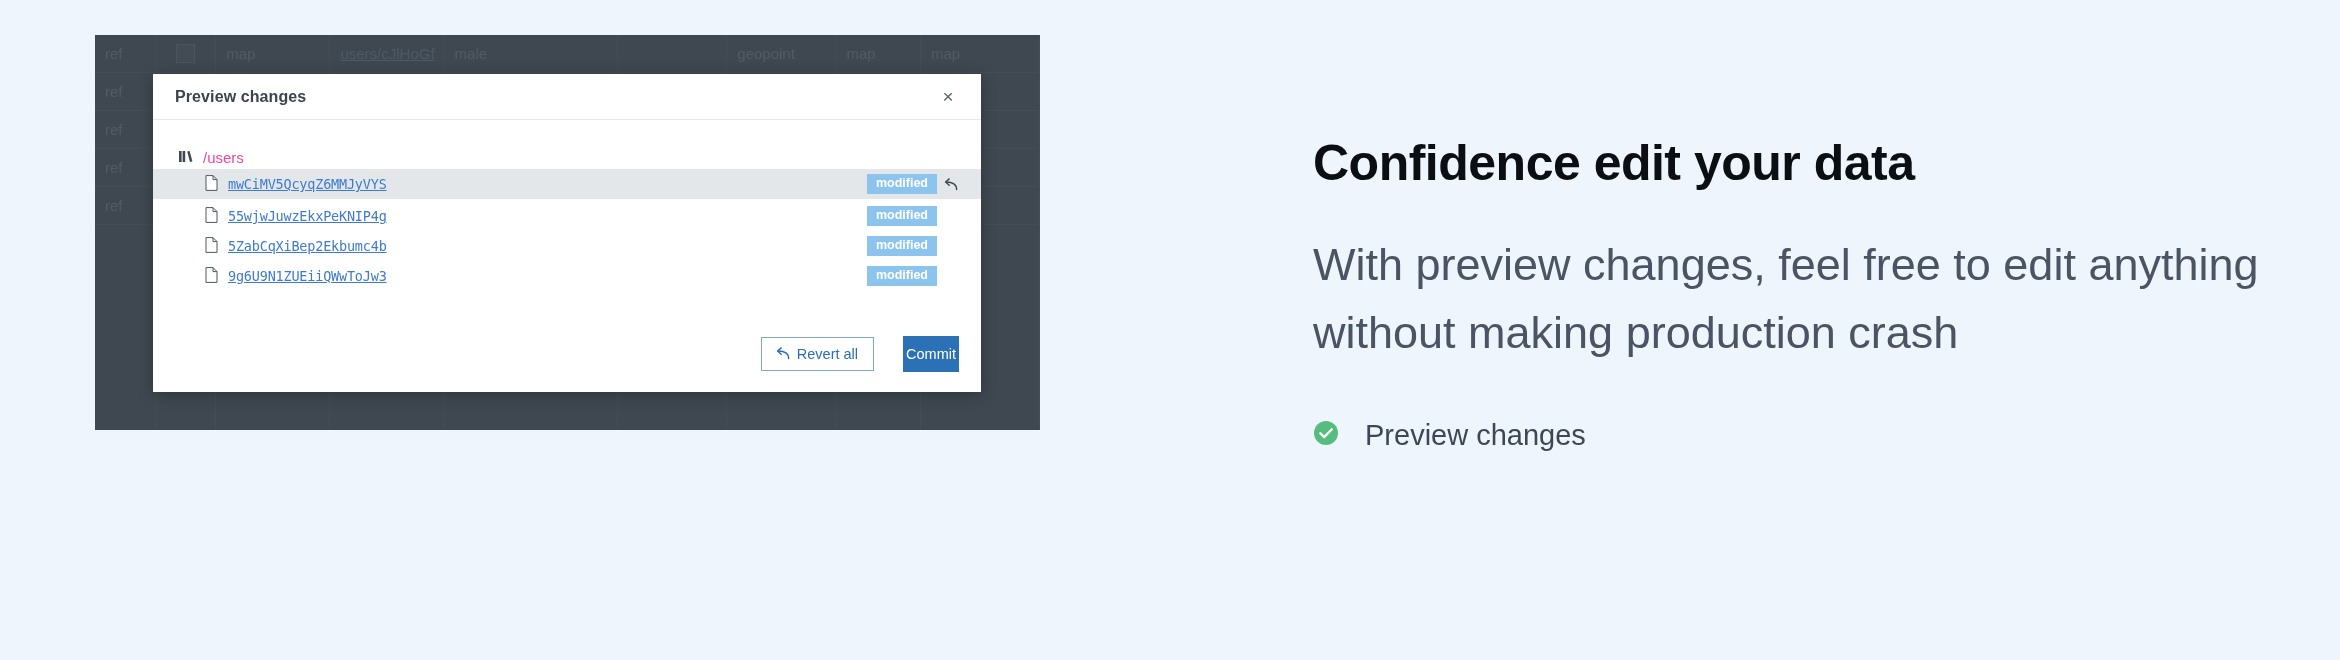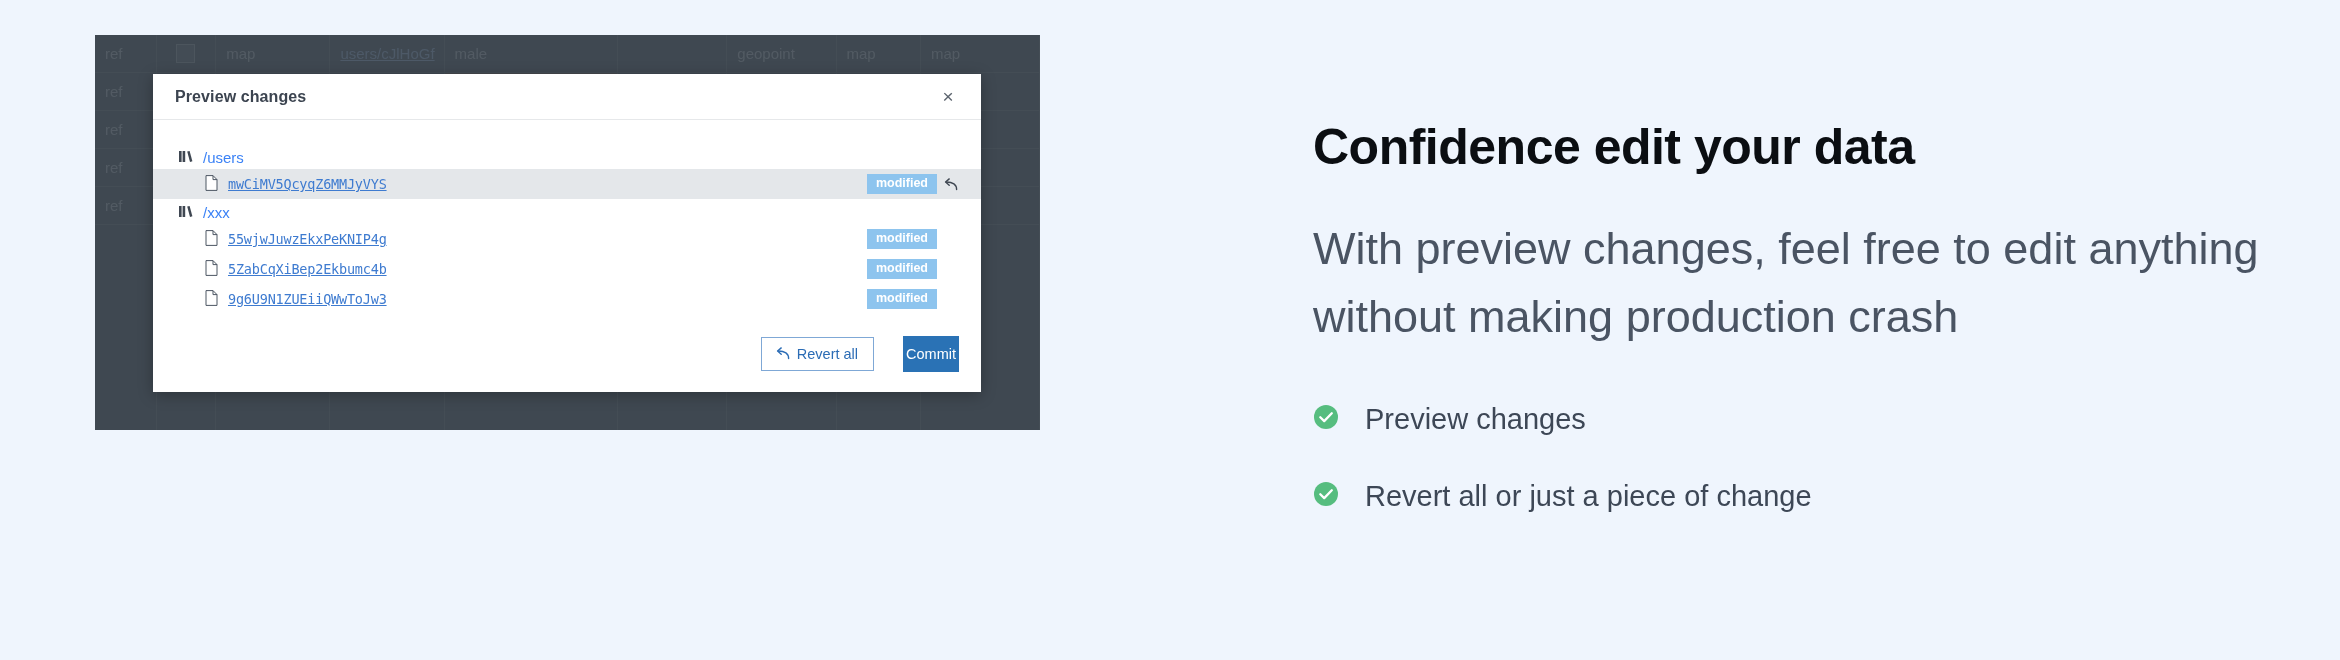--- a/index.html
+++ b/index.html
@@ -139,21 +139,21 @@
   }
   .group {
     margin-bottom: 2px;
   }
   .group-head {
     display: flex;
     align-items: center;
     gap: 9px;
     padding: 3px 22px 3px 26px;
     font-size: 15px;
-    color: #3b82f6;
+    color: #ec4899;
   }
   .coll-icon { display: block; }
   .file-row {
     display: flex;
     align-items: center;
     padding: 4px 22px 4px 52px;
     font-size: 14.5px;
     min-height: 22px;
   }
   .file-row.active {
@@ -219,21 +219,21 @@
     background: #2a72b5;
     border: 1px solid #2a72b5;
     color: #ffffff;
     padding: 10px 2px;
   }
 
   
   .copy {
     position: absolute;
     left: 1313px;
-    top: 120px;
+    top: 136px;
     width: 1000px;
   }
   .copy h1 {
     margin: 0;
     font-size: 50px;
     font-weight: bold;
     color: #0b0e12;
     letter-spacing: -0.5px;
     line-height: 1.1;
     font-family: "Liberation Sans", sans-serif;
@@ -398,30 +398,20 @@
                   <svg width="16" height="13" viewBox="0 0 16 13">
                     <path d="M14.6 11.5 C14.6 6.4 10.9 4.0 4.2 4.0" fill="none" stroke="#3f4752" stroke-width="1.4" stroke-linecap="round"></path>
                     <path d="M7.2 0.9 L3.6 4.05 L7.2 7.2" fill="none" stroke="#3f4752" stroke-width="1.4" stroke-linecap="round" stroke-linejoin="round"></path>
                   </svg>
                 </span>
               </span>
             </div>
           </div>
 
           <div class="group">
-            <div class="group-head">
-              <span class="coll-icon">
-                <svg width="15" height="13" viewBox="0 0 15 13">
-                  <rect x="0" y="1" width="2.6" height="11" fill="#3f4752"></rect>
-                  <rect x="3.6" y="1" width="2.6" height="11" fill="#3f4752"></rect>
-                  <path d="M8.2 1.6 L10.6 0.9 L13.4 11.2 L11 11.9 Z" fill="#3f4752"></path>
-                </svg>
-              </span>
-              <span>/xxx</span>
-            </div>
 
             <div class="file-row">
               <span class="file-icon">
                 <svg width="13" height="16" viewBox="0 0 13 16">
                   <path d="M1 0.6 H8 L12 4.6 V15.4 H1 Z" fill="#ffffff" stroke="#4c5663" stroke-width="1"></path>
                   <path d="M8 0.6 V4.6 H12" fill="none" stroke="#4c5663" stroke-width="1"></path>
                 </svg>
               </span>
               <span class="file-name">55wjwJuwzEkxPeKNIP4g</span>
               <span class="row-right">
@@ -487,25 +477,16 @@
     <ul class="feature-list">
       <li class="feature-item">
         <span class="check-icon">
           <svg width="26" height="26" viewBox="0 0 26 26">
             <circle cx="13" cy="13" r="12" fill="#56bd7f"></circle>
             <path d="M7.3 13.3 L11.2 17.1 L18.8 9.3" fill="none" stroke="#ffffff" stroke-width="2.3" stroke-linecap="round" stroke-linejoin="round"></path>
           </svg>
         </span>
         <span class="feature-label">Preview changes</span>
       </li>
-      <li class="feature-item">
-        <span class="check-icon">
-          <svg width="26" height="26" viewBox="0 0 26 26">
-            <circle cx="13" cy="13" r="12" fill="#56bd7f"></circle>
-            <path d="M7.3 13.3 L11.2 17.1 L18.8 9.3" fill="none" stroke="#ffffff" stroke-width="2.3" stroke-linecap="round" stroke-linejoin="round"></path>
-          </svg>
-        </span>
-        <span class="feature-label">Revert all or just a piece of change</span>
-      </li>
     </ul>
   </div>
 
 </div>
 
 </body></html>

